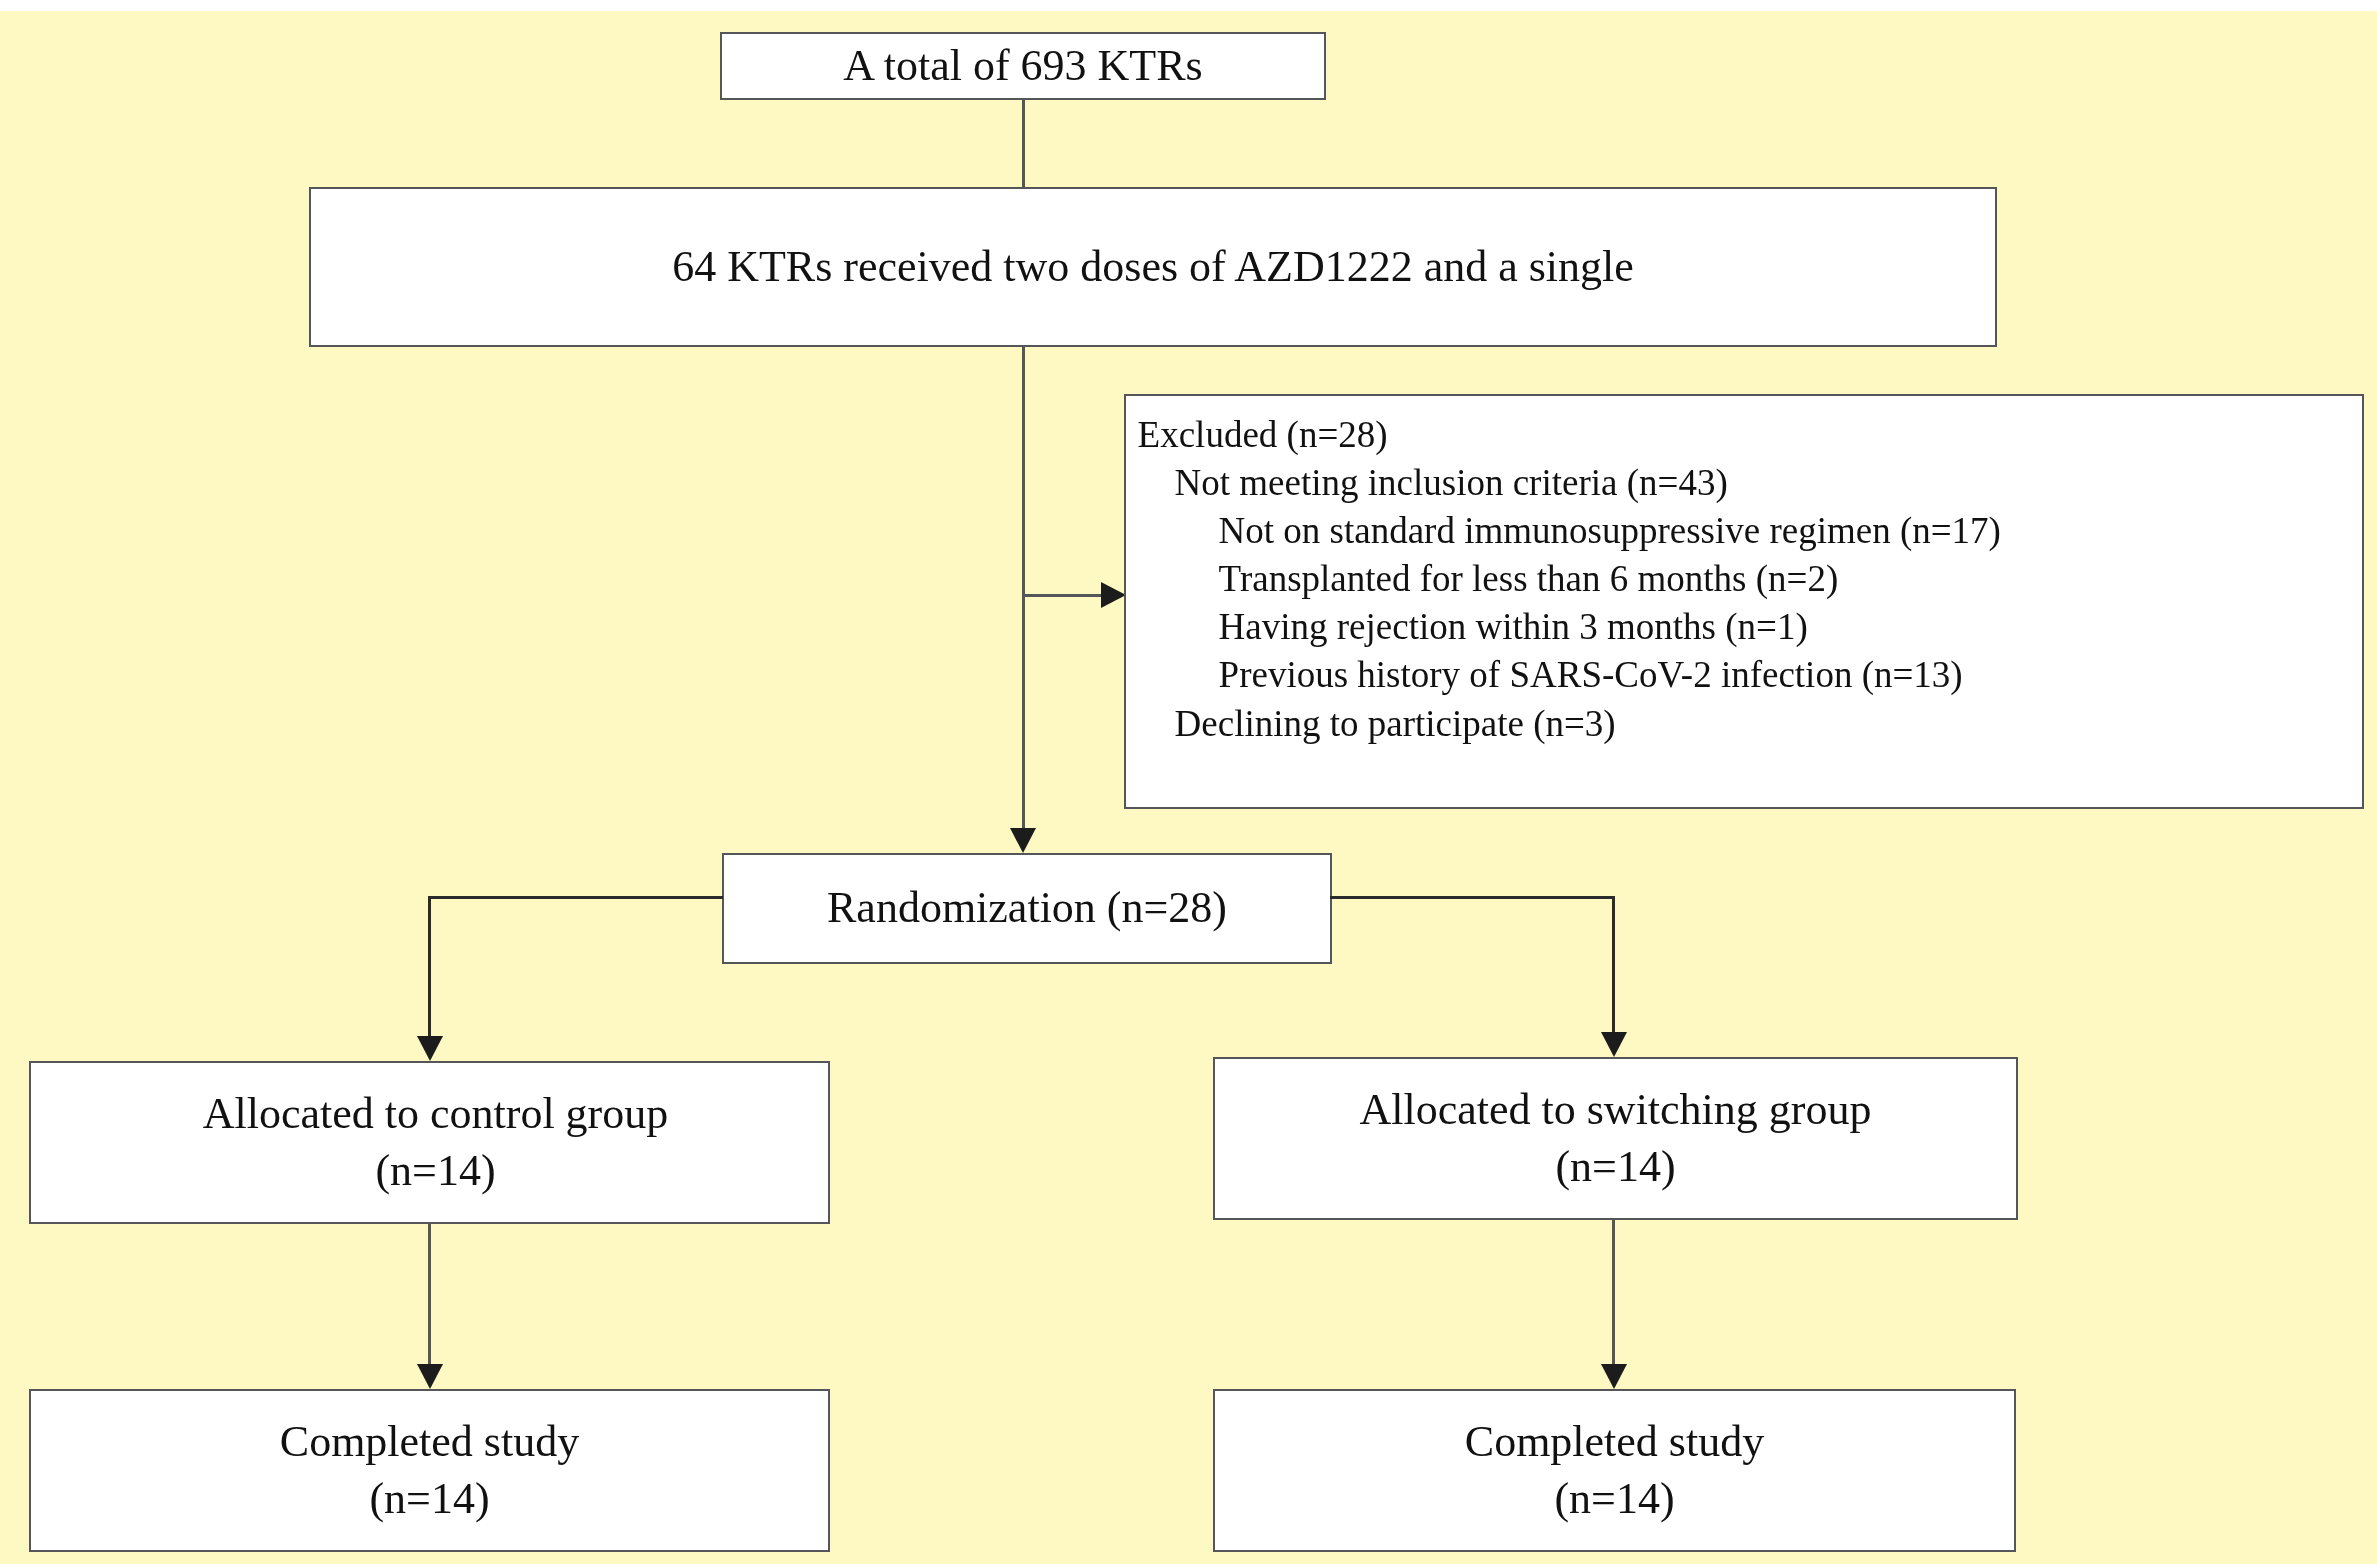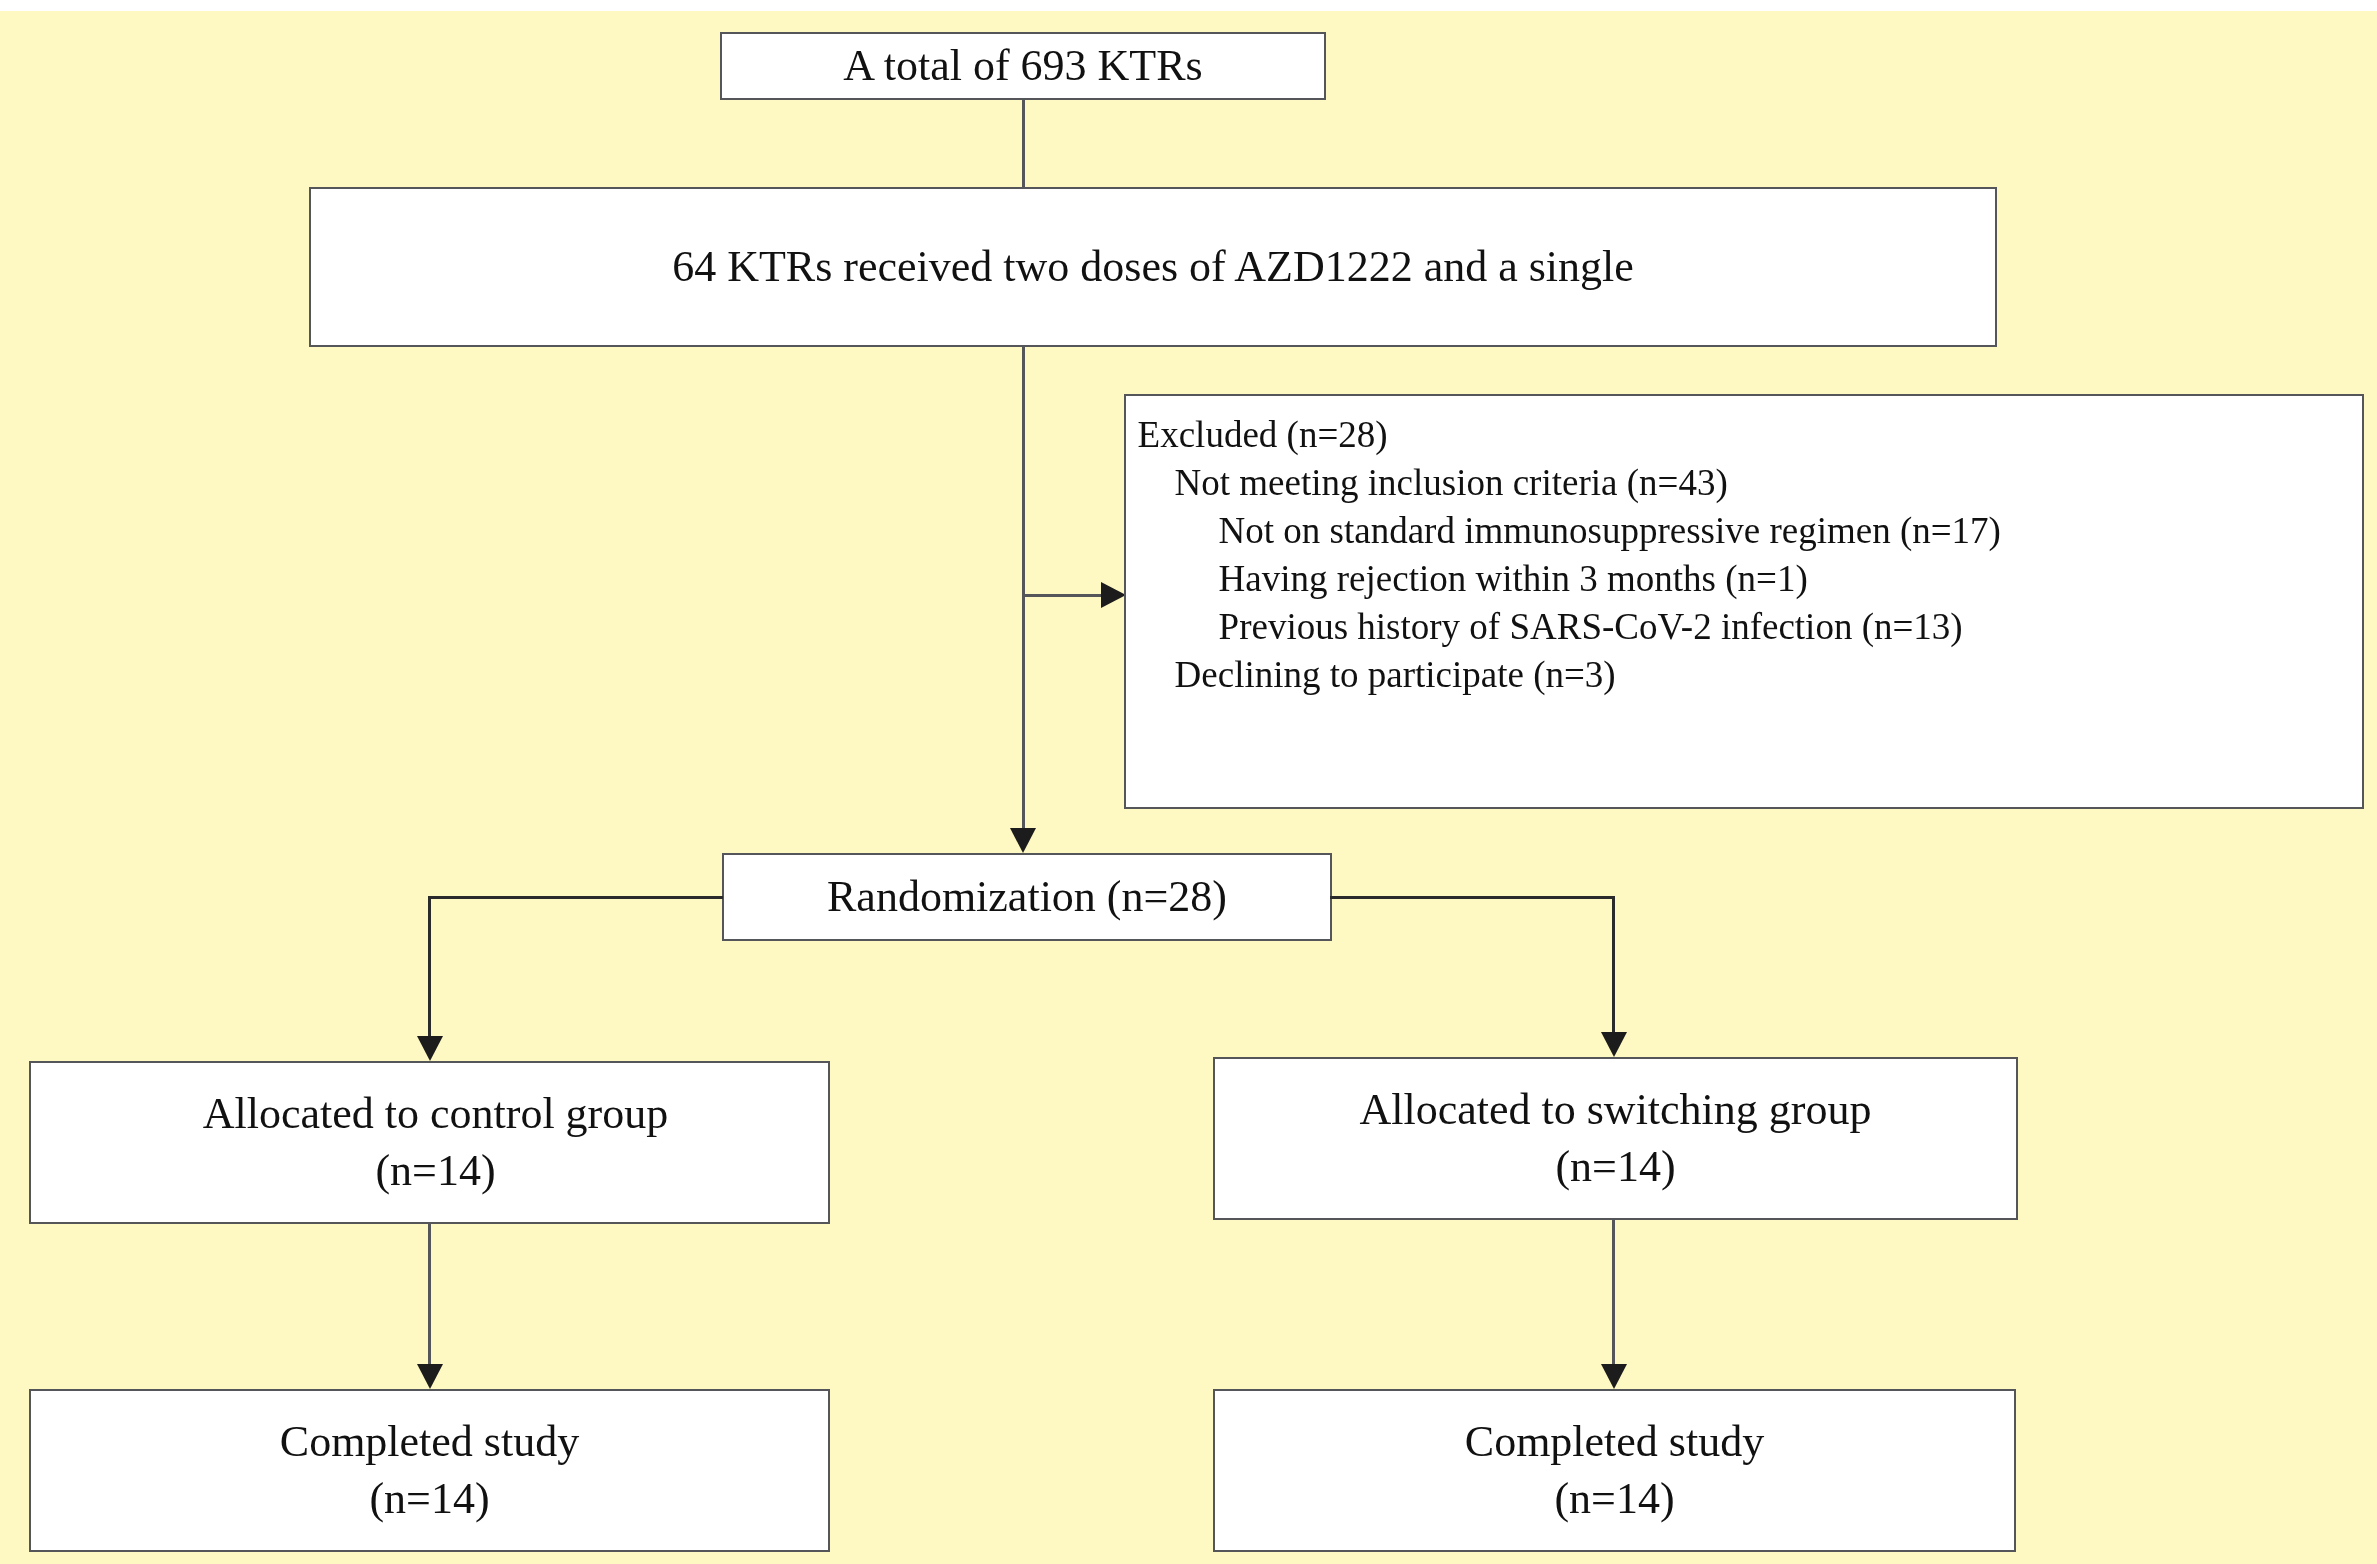--- a/index.html
+++ b/index.html
@@ -48,21 +48,21 @@
     padding: 15px 8.3px 8.3px 11.6px;
     font-size: 37px;
     line-height: 1.30;
   }
   #node-excluded .ln { white-space: nowrap; }
   .ind-0 { padding-left: 0px; }
   .ind-1 { padding-left: 37px; }
   .ind-2 { padding-left: 81px; }
 
   #node-randomization {
-    left: 722px; top: 842px; width: 610px; height: 88px;
+    left: 722px; top: 842px; width: 610px; height: 111px;
     font-size: 44px;
     align-items: center;
   }
   #node-alloc-control {
     left: 29px; top: 1050px; width: 801px; height: 163px;
     font-size: 44px;
     padding-left: 12px;
   }
   #node-alloc-switch {
     left: 1213px; top: 1046px; width: 805px; height: 163px;
@@ -119,20 +119,21 @@
   <div class="conn v" style="left:1022px; top:336px; height:481px;"></div>
   <div class="arrowhead arrow-down" style="left:1010px; top:817px;"></div>
 
   <div class="conn h" style="left:1022px; top:583px; width:81px;"></div>
   <div class="arrowhead arrow-right" style="left:1101px; top:571px;"></div>
 
   <div class="node" id="node-excluded">
     <span class="ln ind-0">Excluded (n=28)</span>
     <span class="ln ind-1">Not meeting inclusion criteria (n=43)</span>
     <span class="ln ind-2">Not on standard immunosuppressive regimen (n=17)</span>
+    <span class="ln ind-2">Transplanted for less than 6 months (n=2)</span>
     <span class="ln ind-2">Having rejection within 3 months (n=1)</span>
     <span class="ln ind-2">Previous history of SARS-CoV-2 infection (n=13)</span>
     <span class="ln ind-1">Declining to participate (n=3)</span>
   </div>
 
   <div class="node" id="node-randomization">
     <span class="ln">Randomization (n=28)</span>
   </div>
 
   <div class="conn h dark" style="left:428px; top:885px; width:295px;"></div>

